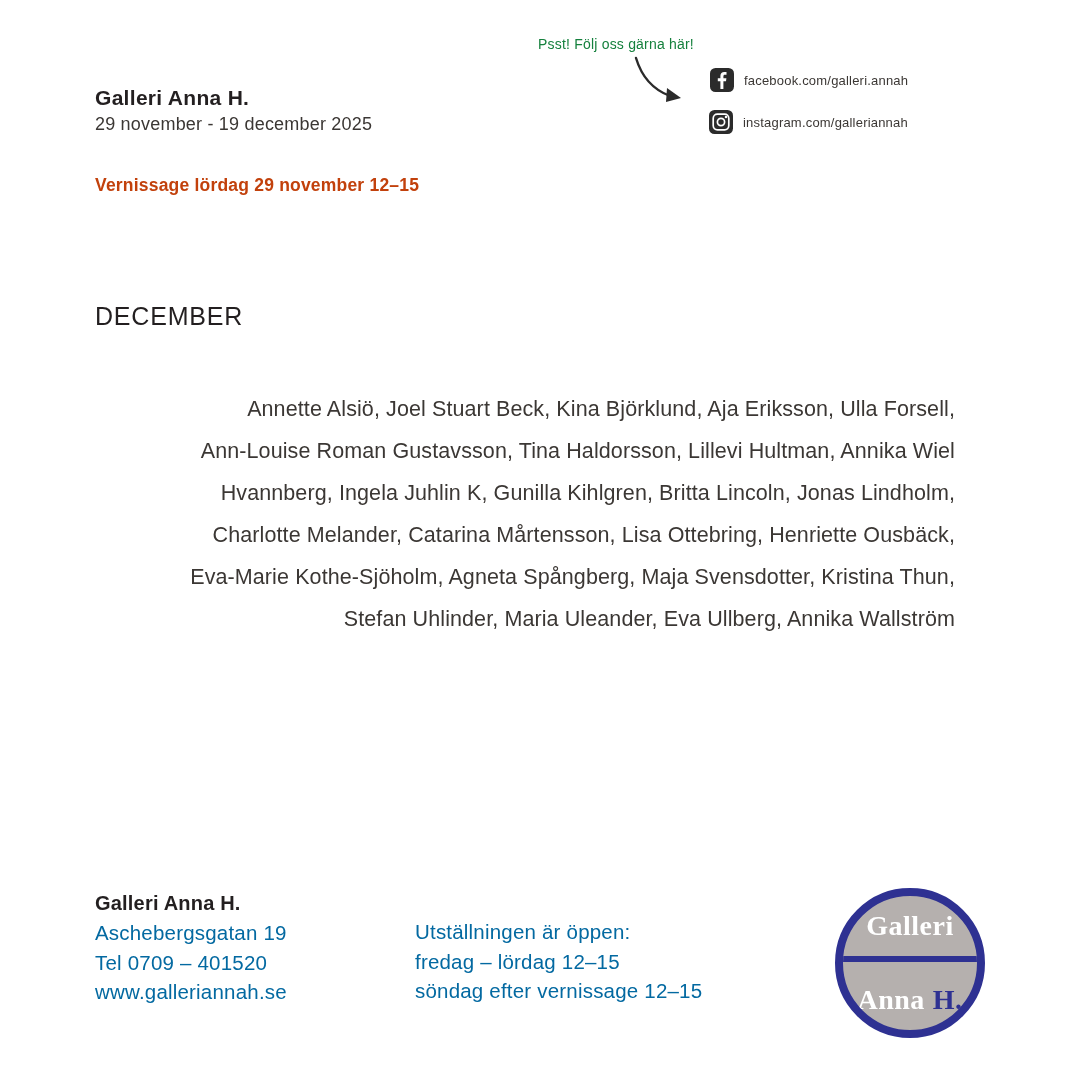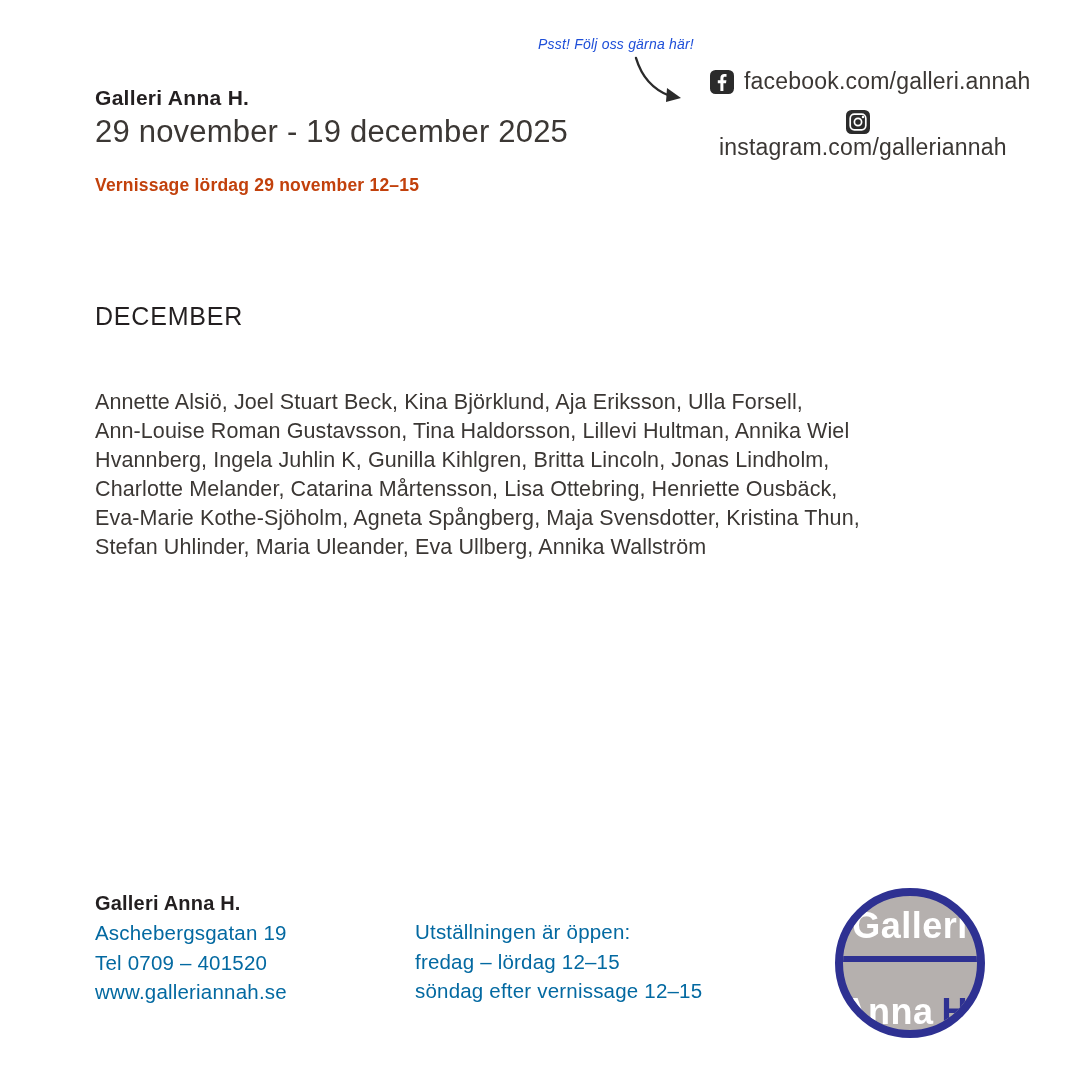--- a/index.html
+++ b/index.html
@@ -15,55 +15,55 @@
     overflow: hidden;
   }
   
   .gallery-title {
     position: absolute; left: 95px; top: 86px;
     font-size: 21px; font-weight: bold; color: #231f20;
     letter-spacing: 0.3px;
   }
   .date-range {
     position: absolute; left: 95px; top: 114px;
-    font-size: 31px; color: #3b3734; letter-spacing: 0.2px;
+    font-size: 18px; color: #3b3734; letter-spacing: 0.2px;
   }
   .vernissage {
     position: absolute; left: 95px; top: 175px;
     font-size: 17.5px; font-weight: bold; color: #c2410c;
     letter-spacing: 0.2px;
   }
   
   .social-callout {
     position: absolute; left: 538px; top: 36px;
-    font-size: 14px; color: #1d4ed8; letter-spacing: 0.2px; font-style: italic;
+    font-size: 14px; color: #15803d; letter-spacing: 0.2px;
   }
   .callout-arrow {
     position: absolute; left: 628px; top: 56px;
     width: 56px; height: 48px;
   }
   .social-row { position: absolute; display: flex; align-items: center; }
   .social-row.fb { left: 710px; top: 68px; }
-  .social-row.ig { left: 709px; top: 110px; flex-direction: column; }
+  .social-row.ig { left: 709px; top: 110px; }
   .social-icon { width: 24px; height: 24px; display: block; }
   .social-url {
-    margin-left: 10px; font-size: 23px; color: #3b3734;
+    margin-left: 10px; font-size: 13px; color: #3b3734;
     letter-spacing: 0.2px; white-space: nowrap;
   }
   
   .month-heading {
     position: absolute; left: 95px; top: 302px;
     font-size: 25px; font-weight: normal; color: #231f20;
     letter-spacing: 0.8px;
   }
   
   .artist-list {
     position: absolute; left: 95px; top: 388px; width: 860px;
-    font-size: 21.5px; line-height: 29px; color: #3b3734;
-    white-space: pre-line; letter-spacing: 0.1px;
+    font-size: 21.5px; line-height: 42px; color: #3b3734;
+    white-space: pre-line; letter-spacing: 0.1px; text-align: right;
   }
   
   .contact-block { position: absolute; left: 95px; top: 888px; }
   .contact-name {
     font-size: 20px; font-weight: bold; color: #231f20;
     line-height: 30px; letter-spacing: 0.2px;
   }
   .contact-line, .hours-line {
     font-size: 20.5px; line-height: 29.7px; color: #0369a1;
     letter-spacing: 0.2px;
@@ -73,24 +73,24 @@
   .logo-badge {
     position: absolute; left: 835px; top: 888px;
     width: 150px; height: 150px;
     border: 8px solid #2e3192; border-radius: 50%;
     background: #b5b0ae;
     display: flex; flex-direction: column;
     overflow: hidden;
   }
   .logo-half {
     flex: 1; display: flex; align-items: center; justify-content: center;
-    font-size: 36px; font-weight: 600; color: #ffffff;
-    letter-spacing: 0.5px; line-height: 1;
+    font-size: 28px; font-weight: 600; color: #ffffff;
+    letter-spacing: 0.5px; line-height: 1; font-family: Liberation Serif, serif;
   }
-  .logo-half.bottom { align-items: flex-end; padding-top: 8px; }
+  .logo-half.bottom { align-items: center; padding-top: 8px; }
   .logo-divider { height: 6px; background: #2e3192; width: 100%; }
   .logo-accent { color: #2e3192; margin-left: 8px; }
 </style>
 </head>
 <body>
 
 <div class="page">
 
   <div class="gallery-title">Galleri Anna H.</div>
   <div class="date-range">29 november - 19 december 2025</div>

